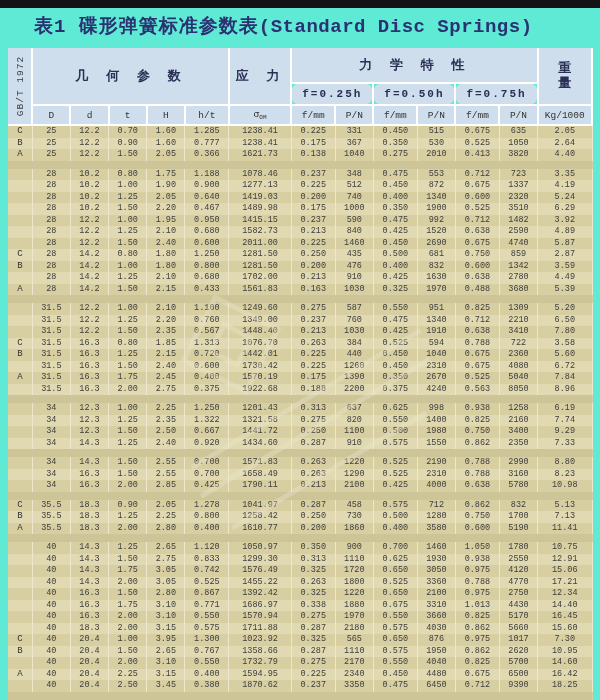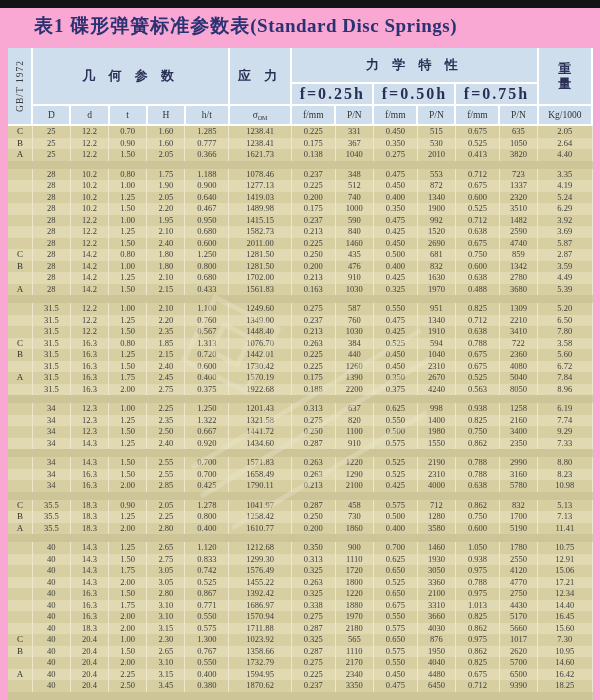--- a/index.html
+++ b/index.html
@@ -1,30 +1,30 @@
 <!DOCTYPE html>
 <html><head>
 <meta charset="utf-8">
 <style>
   html,body{margin:0;padding:0;background:#fff;}
-  #stage{position:relative;width:600px;height:700px;background:#f9a8d4;overflow:hidden;
-         font-family:Liberation Serif, serif;}
+  #stage{position:relative;width:600px;height:700px;background:#5eead4;overflow:hidden;
+         font-family:Liberation Mono, monospace;}
   .topbar{position:absolute;left:0;top:0;width:600px;height:8px;background:#141414;}
   .title{position:absolute;left:34px;top:13px;font-size:19px;font-weight:bold;color:#2b3272;
          letter-spacing:1px;white-space:nowrap;}
   .title .en{letter-spacing:0.5px;}
   .tblwrap{position:absolute;left:8px;top:48px;width:585px;}
   table{border-collapse:collapse;table-layout:fixed;width:100%;}
   col.c-lbl{width:4.2%}col.c-D{width:6.6%}col.c-d{width:6.6%}col.c-t{width:6.6%}
   col.c-H{width:6.6%}col.c-ht{width:7.6%}col.c-sg{width:10.8%}
   col.c-f{width:7.6%}col.c-p{width:6.6%}col.c-kg{width:9.4%}
   thead th{background:#cfdeed;color:#2a2f55;font-weight:bold;border-right:2px solid #fff;
            border-bottom:2px solid #fff;padding:0;vertical-align:middle;text-align:center;}
   thead th.grp{font-size:13px;letter-spacing:5px;}
-  thead th.defl{font-size:16px;font-weight:bold;letter-spacing:2px;height:20px;}
+  thead th.defl{font-size:11px;font-weight:bold;letter-spacing:2px;height:20px;border-radius:9px;}
   thead th.unit{font-size:9.5px;font-weight:normal;color:#333;height:18px;letter-spacing:0;}
   thead tr.r1 th{height:34px;}
   th.wt{font-size:13px;line-height:15px;letter-spacing:0;}
   th.std-cell{position:relative;}
   .std-v{position:absolute;left:50%;top:50%;transform:translate(-50%,-50%) rotate(-90deg);
          white-space:nowrap;font-size:9.5px;font-weight:normal;color:#3a3a3a;letter-spacing:1px;}
   sub.sg{font-size:6px;vertical-align:-2px;}
   tbody td{font-size:8.5px;color:#3e3e3e;text-align:center;padding:0;
            border-right:1px solid #eee7cd;line-height:11.5px;height:11.5px;
            white-space:nowrap;overflow:hidden;}
@@ -234,21 +234,21 @@
             <td>1.25</td>
             <td>2.10</td>
             <td>0.680</td>
             <td>1582.73</td>
             <td>0.213</td>
             <td>840</td>
             <td>0.425</td>
             <td>1520</td>
             <td>0.638</td>
             <td>2590</td>
-            <td>3.69</td>
+            <td>4.89</td>
           </tr>
           <tr class="dr a">
             <td class="lbl"></td>
             <td>28</td>
             <td>12.2</td>
             <td>1.50</td>
             <td>2.40</td>
             <td>0.600</td>
             <td>2011.00</td>
             <td>0.225</td>
@@ -626,21 +626,21 @@
           <tr class="sep">
             <td colspan="14"></td>
           </tr>
           <tr class="dr a">
             <td class="lbl"></td>
             <td>40</td>
             <td>14.3</td>
             <td>1.25</td>
             <td>2.65</td>
             <td>1.120</td>
-            <td>1212.68</td>
+            <td>1050.97</td>
             <td>0.350</td>
             <td>900</td>
             <td>0.700</td>
             <td>1460</td>
             <td>1.050</td>
             <td>1780</td>
             <td>10.75</td>
           </tr>
           <tr class="dr b">
             <td class="lbl"></td>
@@ -752,21 +752,21 @@
             <td>4030</td>
             <td>0.862</td>
             <td>5660</td>
             <td>15.60</td>
           </tr>
           <tr class="dr a">
             <td class="lbl">C</td>
             <td>40</td>
             <td>20.4</td>
             <td>1.00</td>
-            <td>2.30</td>
+            <td>3.95</td>
             <td>1.300</td>
             <td>1023.92</td>
             <td>0.325</td>
             <td>565</td>
             <td>0.650</td>
             <td>876</td>
             <td>0.975</td>
             <td>1017</td>
             <td>7.30</td>
           </tr>

